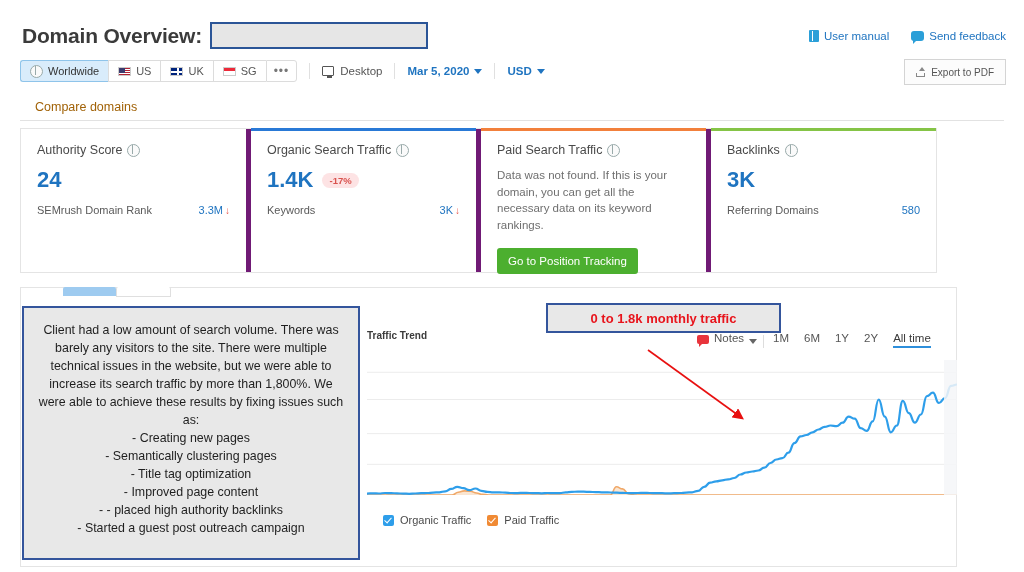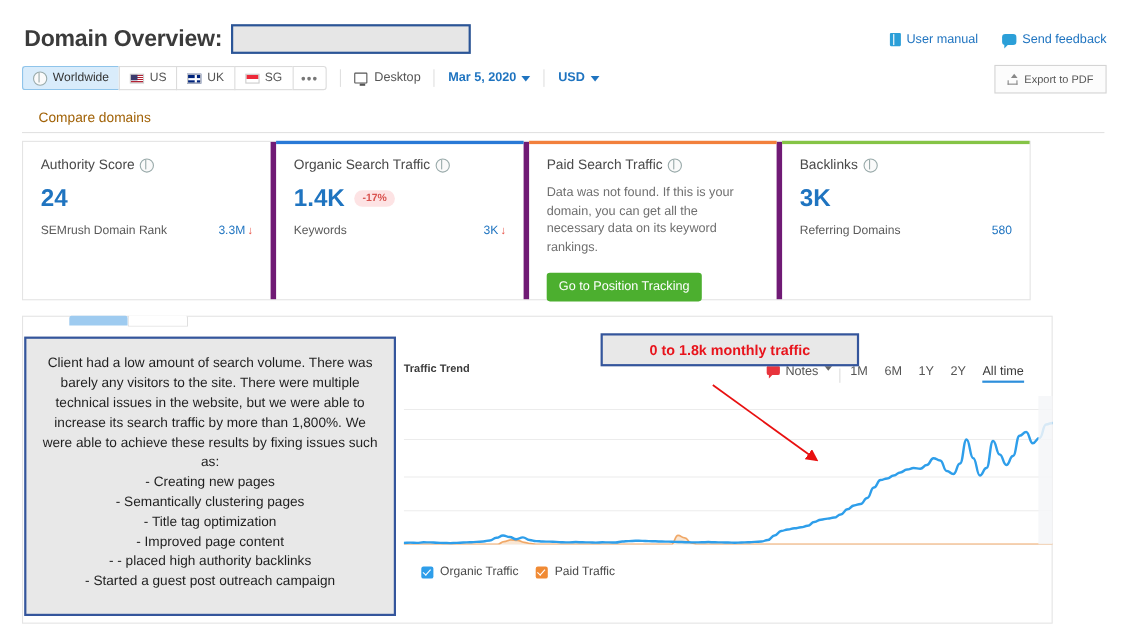--- a/index.html
+++ b/index.html
@@ -97,21 +97,21 @@
   
   .panel{
     position:absolute;left:20px;top:287px;width:937px;height:280px;
     border:1px solid #e4e4e4;background:#fff;box-sizing:border-box;
   }
   .panel-tabs{position:absolute;left:42px;top:-1px;display:flex;}
   .ptab{width:53px;height:9px;background:#9ecbf0;border-radius:2px 2px 0 0;}
   .ptab.b{background:#fff;border:1px solid #dfdfdf;border-top:none;}
 
   .chart-title{position:absolute;left:346px;top:42px;font-size:10px;font-weight:bold;color:#3b3b3b;}
-  .notes-ctl{position:absolute;left:676px;top:44px;display:flex;align-items:flex-start;gap:5px;font-size:11.5px;color:#555;cursor:pointer;}
+  .notes-ctl{position:absolute;left:676px;top:44px;display:flex;align-items:flex-end;gap:5px;font-size:11.5px;color:#555;cursor:pointer;}
   .ico-note{width:12px;height:9px;background:#e8343c;border-radius:2px;display:inline-block;position:relative;}
   .ico-note:after{content:"";position:absolute;left:2px;top:8px;border-left:4px solid #e8343c;border-bottom:4px solid transparent;}
   .caret-g{width:0;height:0;border-left:4px solid transparent;border-right:4px solid transparent;border-top:5px solid #666;display:inline-block;}
   .range-sep{position:absolute;left:742px;top:47px;width:1px;height:13px;background:#ddd;}
   .ranges{position:absolute;left:752px;top:44px;display:flex;gap:15px;font-size:11.5px;color:#555;}
   .range{cursor:pointer;}
   .range.active{color:#3b3b3b;border-bottom:2px solid #2e8fdb;padding-bottom:2px;}
 
   .plot-wrap{position:absolute;left:346px;top:72px;width:590px;height:135px;}
   .ylab{position:absolute;font-size:10.5px;color:#8a8a8a;text-align:right;width:32px;}

